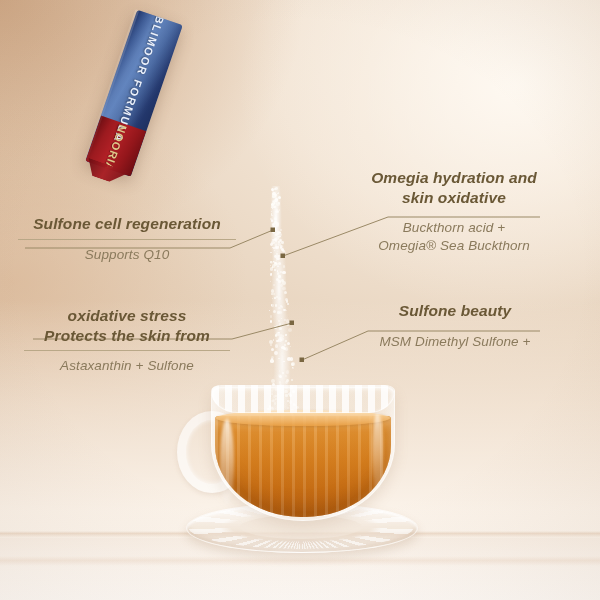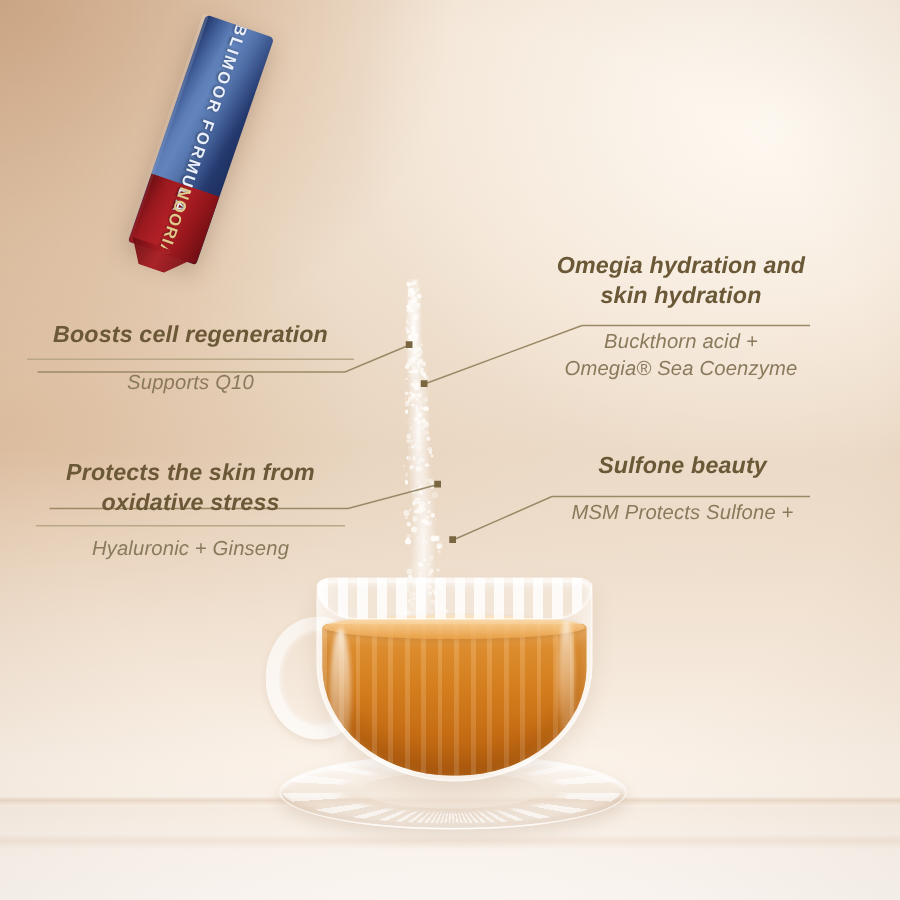--- a/index.html
+++ b/index.html
@@ -596,39 +596,39 @@
     </g>
     <g fill="#7a6742">
       <rect x="270.5" y="227.5" width="4.5" height="4.5"></rect>
       <rect x="280.5" y="253.5" width="4.5" height="4.5"></rect>
       <rect x="289.5" y="320.5" width="4.5" height="4.5"></rect>
       <rect x="299.5" y="357.5" width="4.5" height="4.5"></rect>
     </g>
   </svg>
 
   <div class="callout left-block" id="co-tl">
-    <div class="c-head">Boosts cell regeneration</div>
+    <div class="c-head">Sulfone cell regeneration</div>
     <div class="rule"></div>
     <div class="c-sub">Supports Q10</div>
   </div>
 
   <div class="callout left-block" id="co-bl">
+    <div class="c-head">oxidative stress</div>
     <div class="c-head">Protects the skin from</div>
-    <div class="c-head">oxidative stress</div>
     <div class="rule"></div>
-    <div class="c-sub">Hyaluronic + Ginseng</div>
+    <div class="c-sub">Astaxanthin + Sulfone</div>
   </div>
 
   <div class="callout right-block" id="co-tr">
     <div class="c-head">Omegia hydration and</div>
-    <div class="c-head">skin hydration</div>
+    <div class="c-head">skin oxidative</div>
     <div class="rule" style="visibility:hidden"></div>
     <div class="c-sub">Buckthorn acid +</div>
-    <div class="c-sub">Omegia® Sea Coenzyme</div>
+    <div class="c-sub">Omegia® Sea Buckthorn</div>
   </div>
 
   <div class="callout right-block" id="co-br">
     <div class="c-head">Sulfone beauty</div>
     <div class="rule" style="visibility:hidden"></div>
-    <div class="c-sub">MSM Protects Sulfone +</div>
+    <div class="c-sub">MSM Dimethyl Sulfone +</div>
   </div>
 
 </div>
 
 </body></html>

